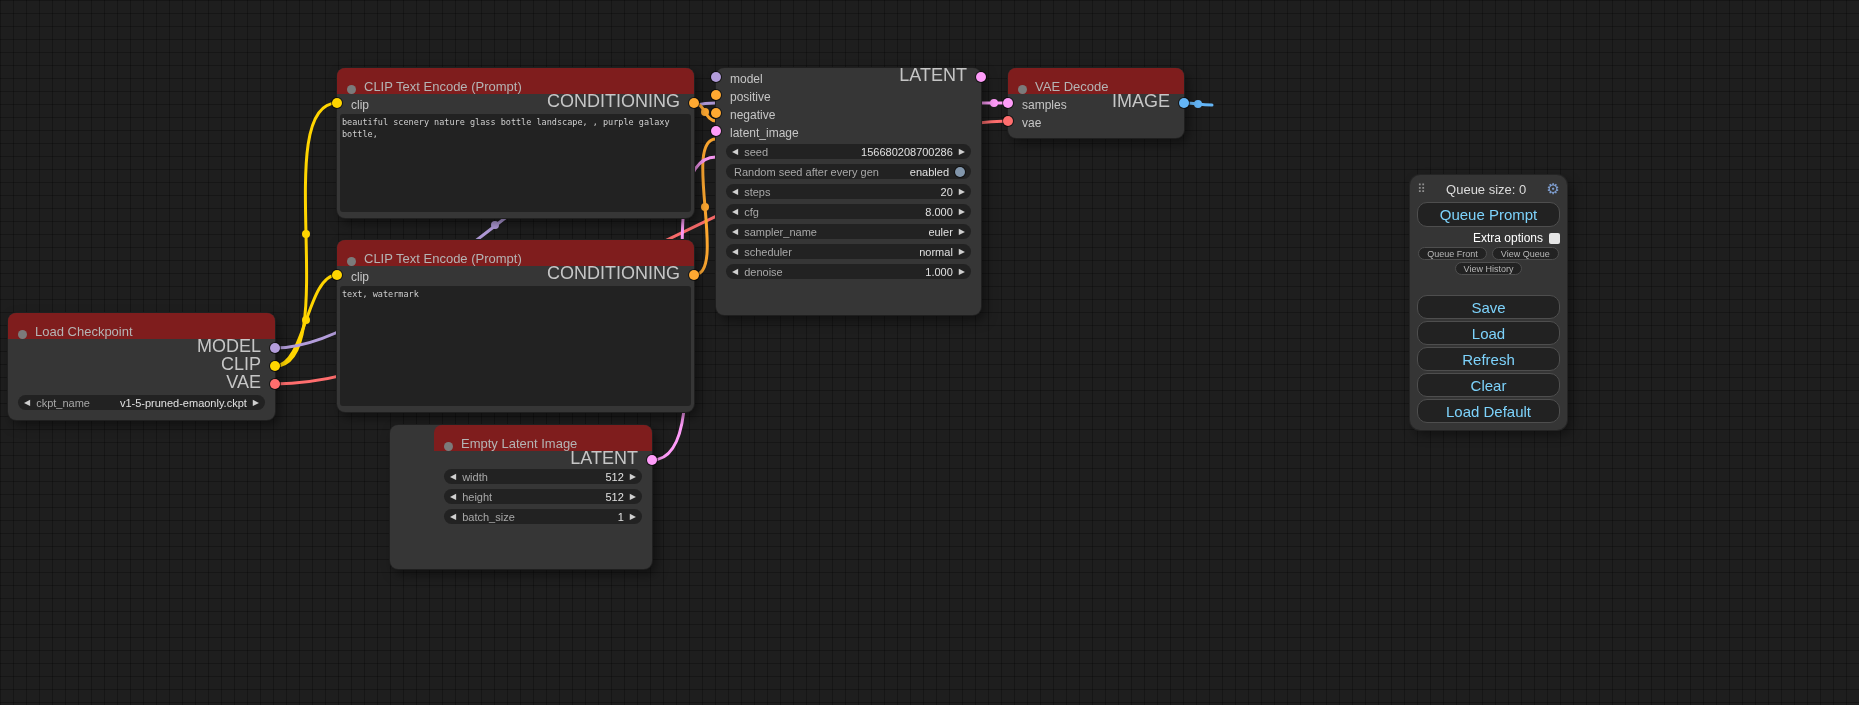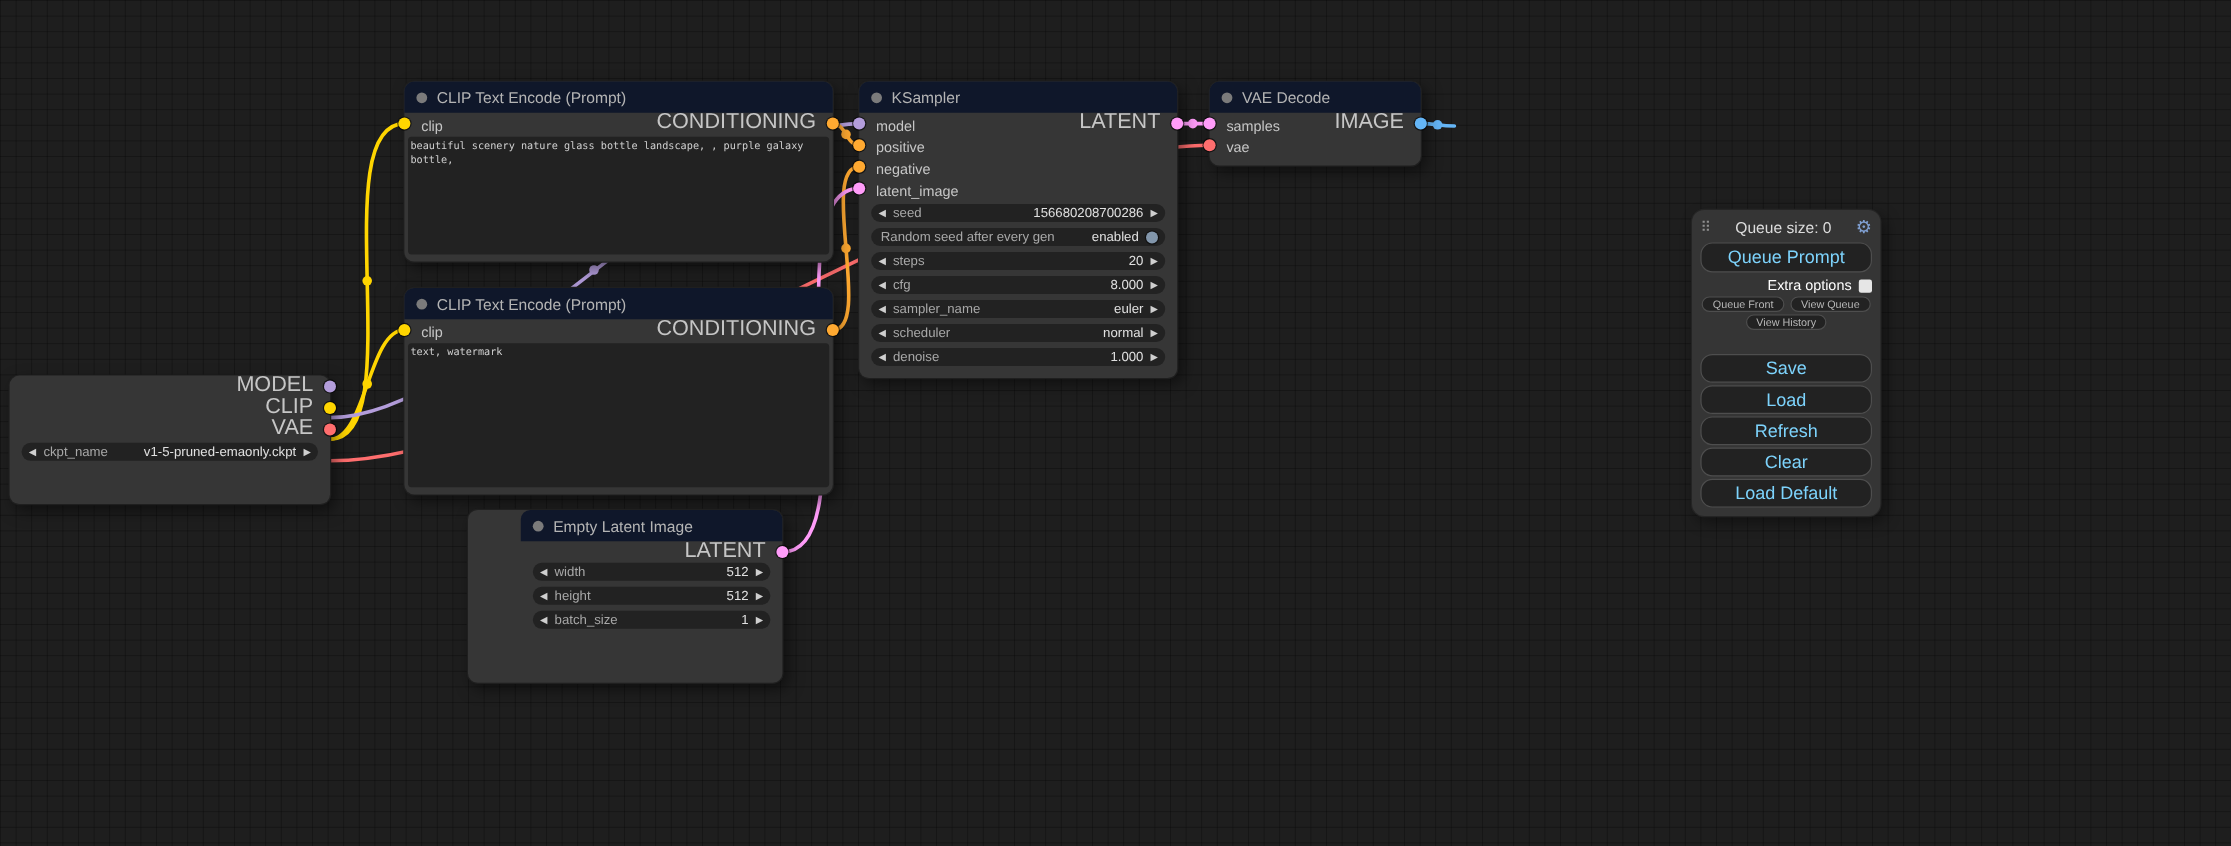--- a/index.html
+++ b/index.html
@@ -11,22 +11,22 @@
     background-image:
       linear-gradient(rgba(0,0,0,0.28) 1px, transparent 1px),
       linear-gradient(90deg, rgba(0,0,0,0.28) 1px, transparent 1px);
     background-size:13px 13px; }
 
   .wires { position:absolute; left:0; top:0; z-index:1; }
   .wires path { fill:none; stroke-width:3; stroke-linecap:round; }
 
   .node { position:absolute; z-index:2; background:#363636; border-radius:8px;
     box-shadow: 0 0 0 1px #1f1f1f, 4px 5px 12px rgba(0,0,0,0.5); }
-  .node-title { height:26px; display:flex; align-items:center; gap:8px;
-    padding:0 10px; background:#0f172a; border-radius:8px 8px 0 0; }
+  .node-title { height:26px; display:flex; align-items:flex-end; gap:8px;
+    padding:0 10px; background:#7f1d1d; border-radius:8px 8px 0 0; }
   .title-dot { width:9px; height:9px; border-radius:50%; background:#7b7b7b; flex:0 0 auto; }
   .title-text { color:#b4b4b4; font-size:13px; white-space:nowrap; }
 
   .io-row { position:relative; height:18px; display:flex; align-items:flex-end; }
   .port { position:absolute; width:10px; height:10px; border-radius:50%; top:50%;
     transform:translateY(-50%); box-shadow:0 0 0 1px rgba(0,0,0,0.6); }
   .port.in  { left:-5px; }
   .port.out { right:-5px; }
   .in-label  { margin-left:14px; color:#c6c6c6; font-size:12px; white-space:nowrap; }
   .out-label { margin-left:auto; margin-right:14px; color:#c6c6c6; font-size:18px; white-space:nowrap; }
@@ -88,20 +88,24 @@
     <circle cx="495" cy="225" r="4" fill="#B39DDB"></circle>
     <circle cx="641" cy="252" r="4" fill="#FF6E6E"></circle>
     <circle cx="705" cy="112" r="4" fill="#FFA931"></circle>
     <circle cx="705" cy="207" r="4" fill="#FFA931"></circle>
     <circle cx="684" cy="308" r="4" fill="#FF9CF9"></circle>
     <circle cx="994" cy="103" r="4" fill="#FF9CF9"></circle>
     <circle cx="1198" cy="104" r="4" fill="#64B5F6"></circle>
   </svg>
 
   <div class="node" style="left:8px; top:313px; width:267px; height:107px;">
+    <div class="node-title">
+      <span class="title-dot"></span>
+      <span class="title-text">Load Checkpoint</span>
+    </div>
     <div class="io-row">
       <span class="out-label">MODEL</span>
       <span class="port out" style="background-color: rgb(179, 157, 219);"></span>
     </div>
     <div class="io-row">
       <span class="out-label">CLIP</span>
       <span class="port out" style="background-color: rgb(255, 213, 0);"></span>
     </div>
     <div class="io-row">
       <span class="out-label">VAE</span>
@@ -166,24 +170,20 @@
     </div>
     <div class="widget">
       <span class="arrow">◀</span>
       <span class="wlabel">batch_size</span>
       <span class="wvalue pad-r">1</span>
       <span class="arrow">▶</span>
     </div>
   </div>
 
   <div class="node" style="left:716px; top:68px; width:265px; height:247px;">
-    <div class="node-title">
-      <span class="title-dot"></span>
-      <span class="title-text">KSampler</span>
-    </div>
     <div class="io-row">
       <span class="port in" style="background-color: rgb(179, 157, 219);"></span>
       <span class="in-label">model</span>
       <span class="out-label">LATENT</span>
       <span class="port out" style="background-color: rgb(255, 156, 249);"></span>
     </div>
     <div class="io-row">
       <span class="port in" style="background-color: rgb(255, 169, 49);"></span>
       <span class="in-label">positive</span>
     </div>

